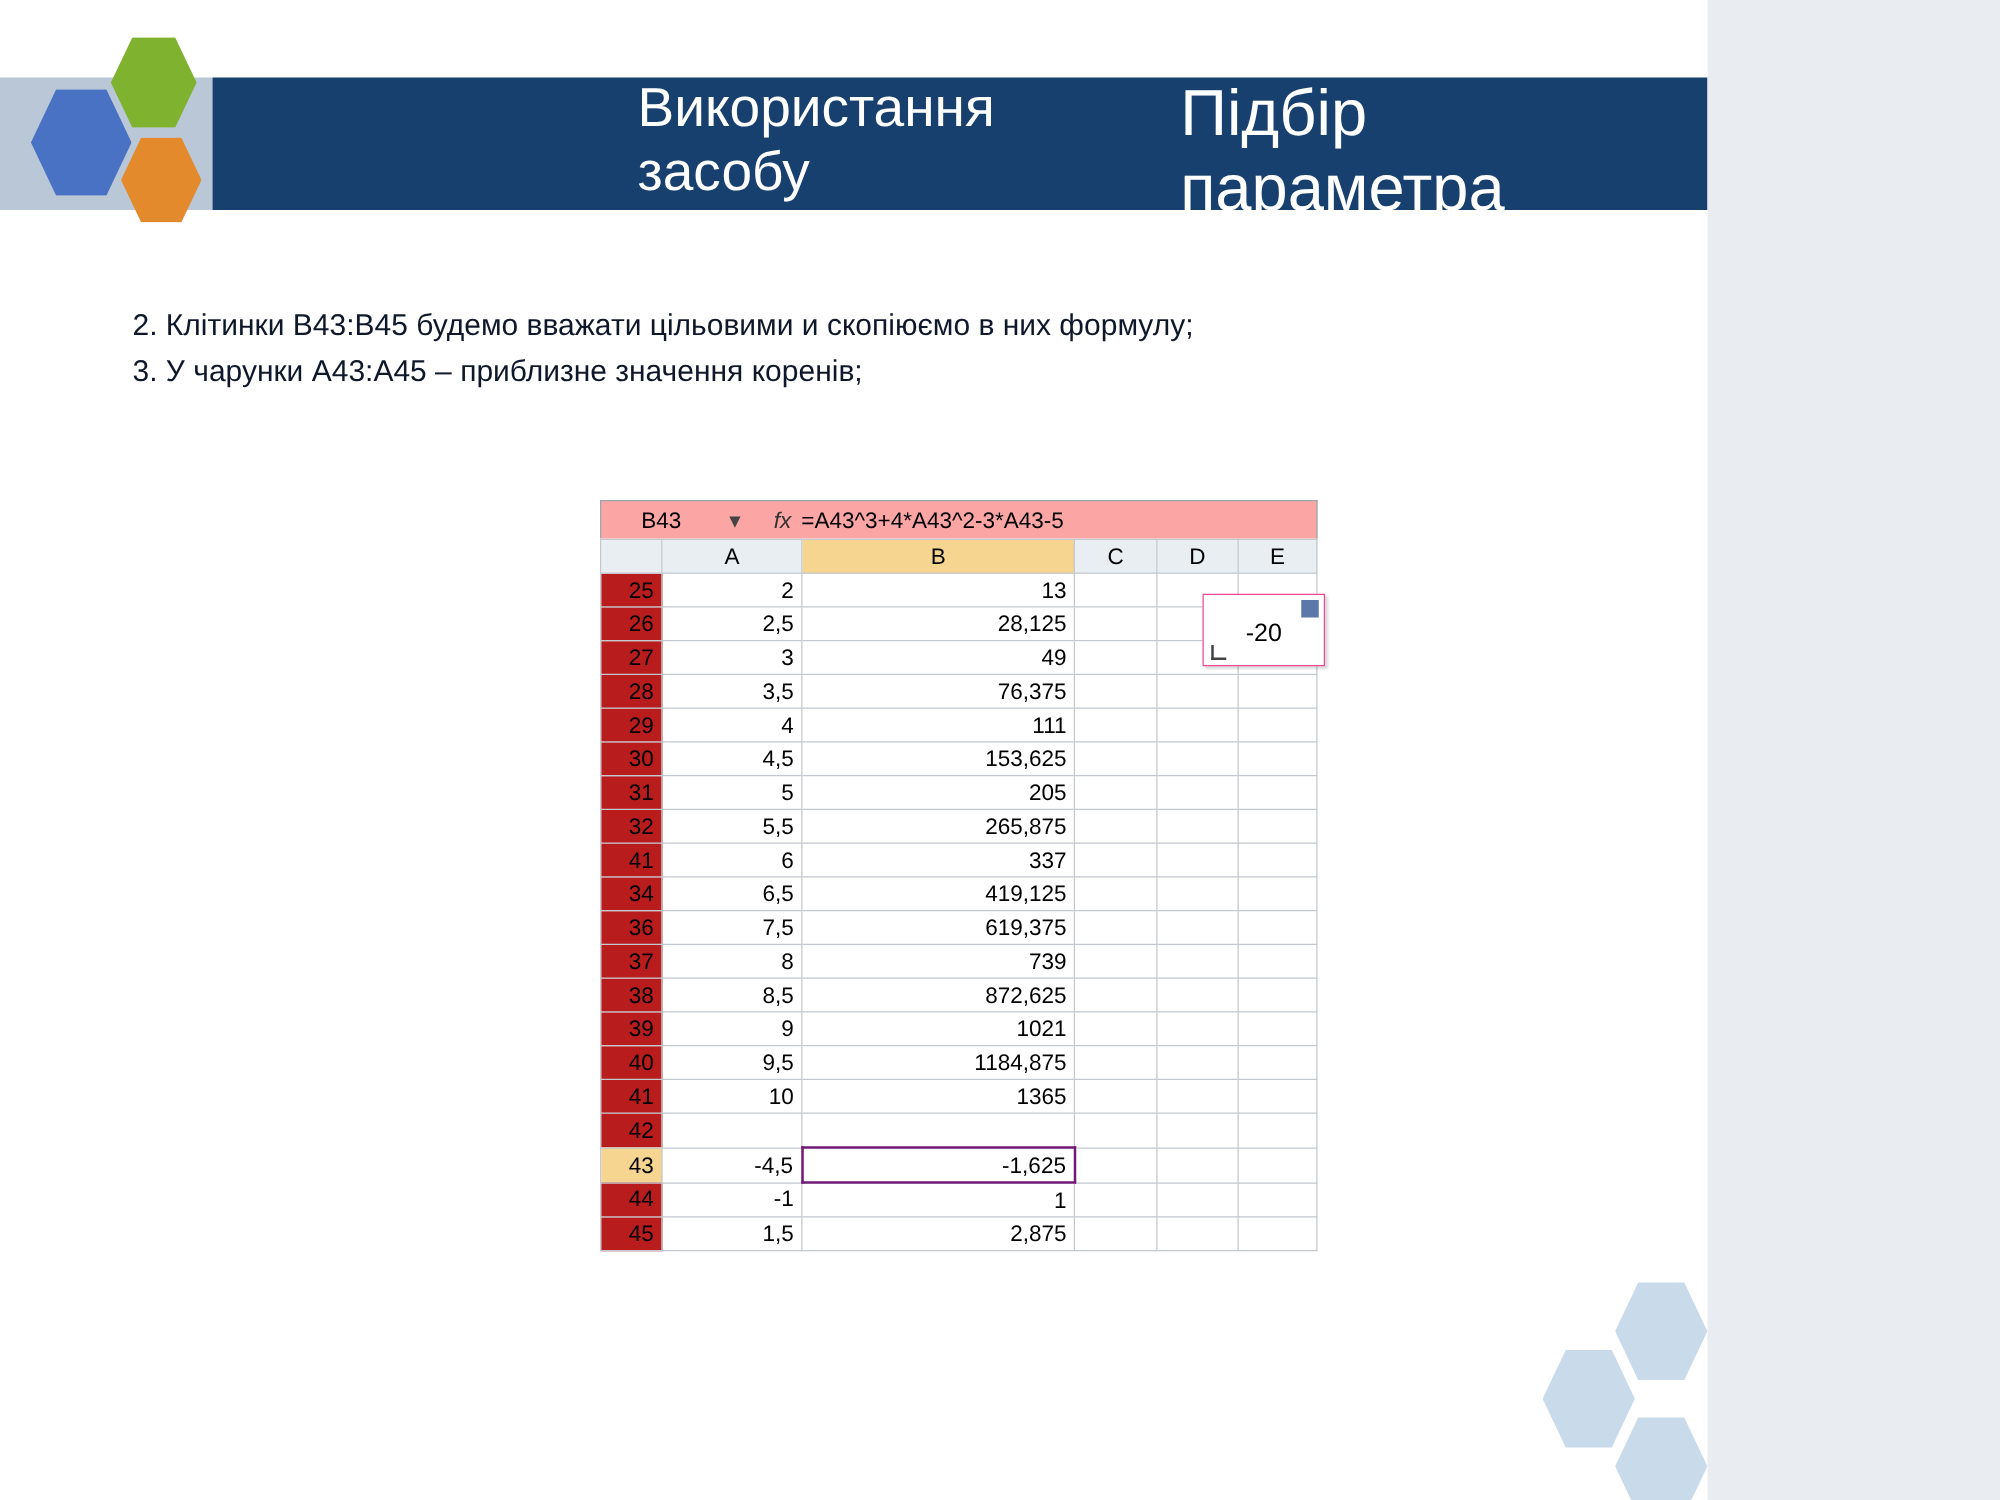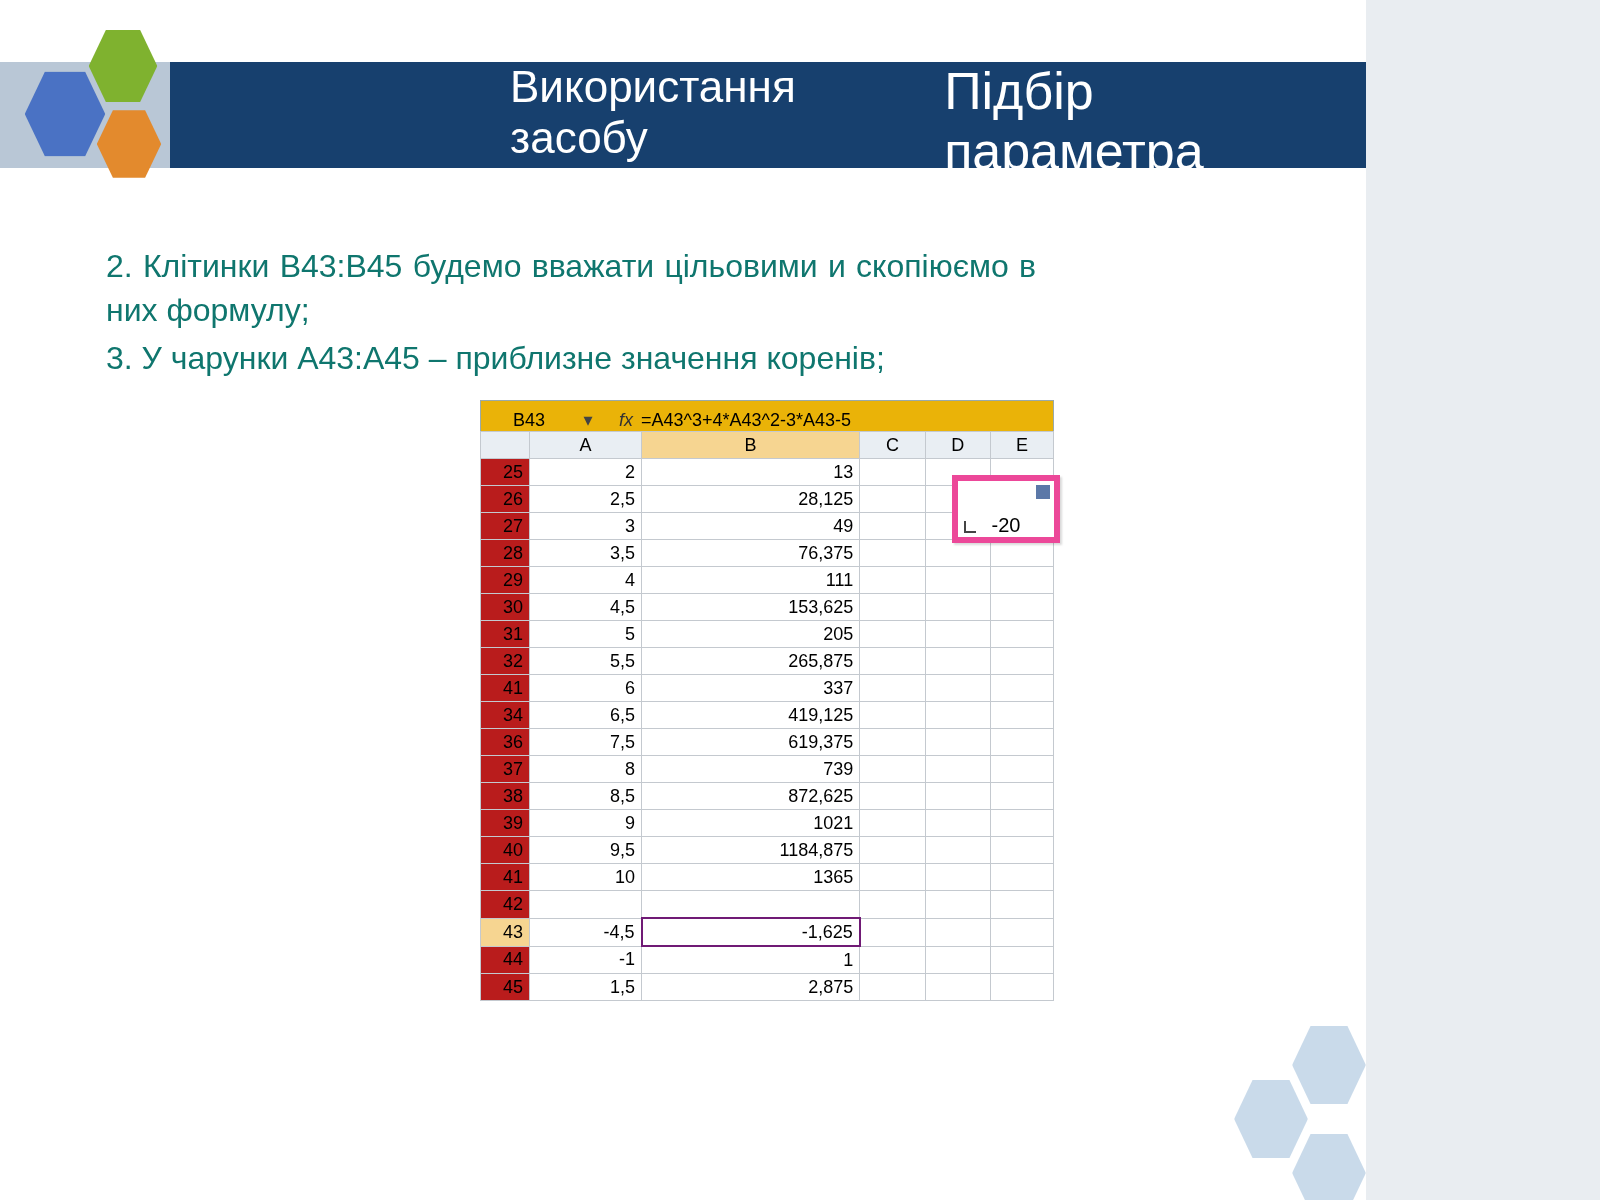--- a/index.html
+++ b/index.html
@@ -19,41 +19,41 @@
   .hex.green{color:#7fb22f;left:88px;top:26px;transform:scale(.98)}
   .hex.orange{color:#e38a2d;left:94px;top:104px;transform:scale(.92)}
 
   
   .hex2{position:absolute;width:82px;height:94px;background:#c3d6e8;clip-path:polygon(25% 4%,75% 4%,100% 50%,75% 96%,25% 96%,0 50%)}
   .hexb1{left:1230px;top:1072px;transform:scale(.9);opacity:.9}
   .hexb2{left:1288px;top:1018px;transform:scale(.9);opacity:.9}
   .hexb3{left:1288px;top:1126px;transform:scale(.9);opacity:.9}
 
   
-  .body-text{position:absolute;left:106px;top:244px;width:930px;color:#0f766e;font-size:32px;line-height:1.38}
+  .body-text{position:absolute;left:106px;top:244px;width:930px;color:#0f172a;font-size:24px;line-height:1.38}
   .body-text p{margin:0 0 4px 0}
   .body-text .p1{text-align:justify}
 
   
   .sheet{position:absolute;left:480px;top:400px;width:574px;font-family:Tahoma,Arial,sans-serif;font-size:18px;color:#000}
-  .fbar{display:flex;align-items:flex-end;height:30px;border:1px solid #9aa;border-bottom:none;background:#eab308}
+  .fbar{display:flex;align-items:center;height:30px;border:1px solid #9aa;border-bottom:none;background:#fca5a5}
   .fbar .namebox{width:96px;text-align:center;font-weight:400}
   .fbar .dd{width:22px;color:#444;text-align:center}
   .fbar .fx{width:34px;font-style:italic;color:#333;text-align:right;padding-right:4px}
   .fbar .formula{flex:1;padding-left:4px}
   table.grid{border-collapse:collapse;width:100%;background:#fff}
   table.grid th,table.grid td{border:1px solid #c4c9cf;height:26px;padding:0 6px;font-weight:400}
   table.grid th{background:#e9eef3;text-align:center}
   table.grid th.sel{background:#f6d591}
   table.grid td.rowhdr{background:#b91c1c;text-align:right;width:36px}
   table.grid td.rowhdr.sel{background:#f6d591}
   table.grid td.num{text-align:right}
   table.grid td.selcell{border:2px solid #701a75}
   
-  .tip{position:absolute;right:-6px;top:44px;width:96px;height:50px;border:6px solid #ec4899;background:#fff;display:flex;align-items:flex-end;justify-content:center;padding-top:6px;font-size:20px;box-shadow:2px 2px 2px rgba(0,0,0,.15)}
+  .tip{position:absolute;right:-6px;top:44px;width:96px;height:50px;border:1px solid #ec4899;background:#fff;display:flex;align-items:center;justify-content:center;padding-top:6px;font-size:20px;box-shadow:2px 2px 2px rgba(0,0,0,.15)}
   .tip .tick{position:absolute;left:6px;bottom:4px;width:10px;height:10px;border-left:2px solid #444;border-bottom:2px solid #444}
   .tip .dd2{position:absolute;right:4px;top:4px;width:14px;height:14px;background:#5b78a8}
 </style>
 </head>
 <body>
 
 <div class="slide">
 
   <div class="title-band">
     <div class="band-left"></div>

